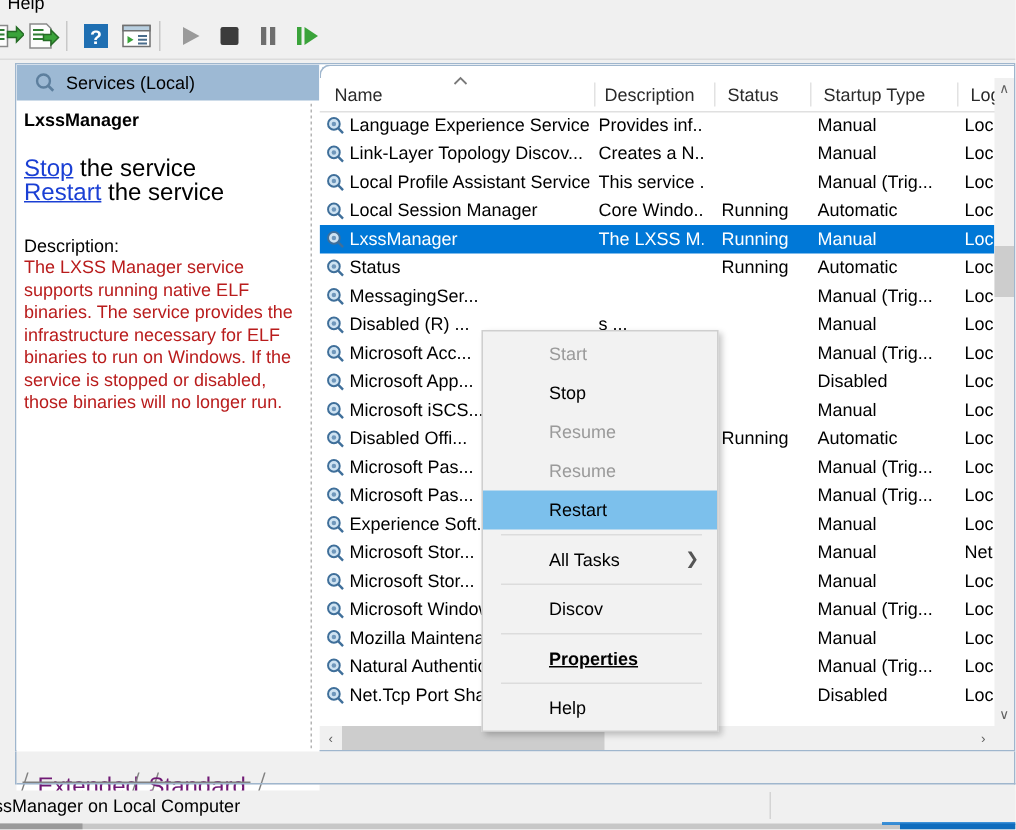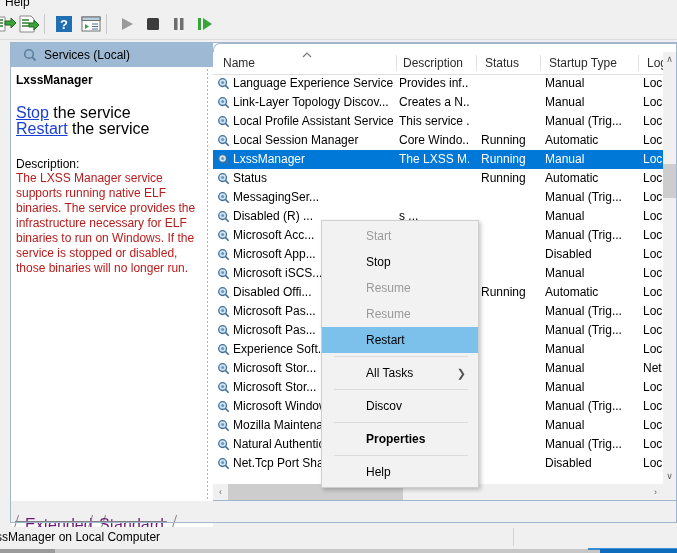--- a/index.html
+++ b/index.html
@@ -87,21 +87,21 @@
   .hsb-lf{left:0;}
   .hsb-rt{right:13px;}
   .hsb-thumb{position:absolute;left:15px;top:0;width:175px;height:16px;background:#cdcdcd;cursor:pointer;}
   .hsb-corner{position:absolute;right:0;top:0;width:13px;height:16px;background:#f0f0f0;}
 
   
   .ctxmenu{position:absolute;left:310px;top:177px;width:156px;background:#f2f2f2;border:1px solid #cfcfcf;box-shadow:2px 2px 4px rgba(0,0,0,.22);padding:2px 0;}
   .ctxitem{position:relative;height:26px;line-height:26px;padding-left:44px;font-size:12px;color:#000;white-space:nowrap;cursor:default;}
   .ctxitem.disabled{color:#9a9a9a;}
   .ctxitem.hl{background:#7cc0ec;}
-  .ctxitem.bold{font-weight:bold;}
+  .ctxitem.bold{font-weight:bold;text-decoration:underline;}
   .ctxitem .sub{position:absolute;right:12px;top:0;font-size:11px;color:#555;}
   .ctxsep{height:1px;margin:3px 10px 3px 12px;background:#dcdcdc;}
 
   
   .tabsbar{position:absolute;left:10px;top:501px;width:667px;height:22px;background:#f0f0f0;border-left:1px solid #9fb6cd;border-right:1px solid #9fb6cd;box-sizing:border-box;}
   .tabsline{position:absolute;left:0;bottom:0;width:667px;height:1px;background:#9fb6cd;}
   .tab{position:absolute;top:14px;height:19px;font-size:16px;color:#701a75;line-height:19px;padding:0 10px;cursor:pointer;}
   .tab .sl{position:absolute;left:0;top:0;width:1px;height:19px;background:#808080;transform:skewX(-18deg);}
   .tab .sr{position:absolute;right:0;top:0;width:1px;height:19px;background:#808080;transform:skewX(-18deg);}
   .tab-ext{left:4px;}

